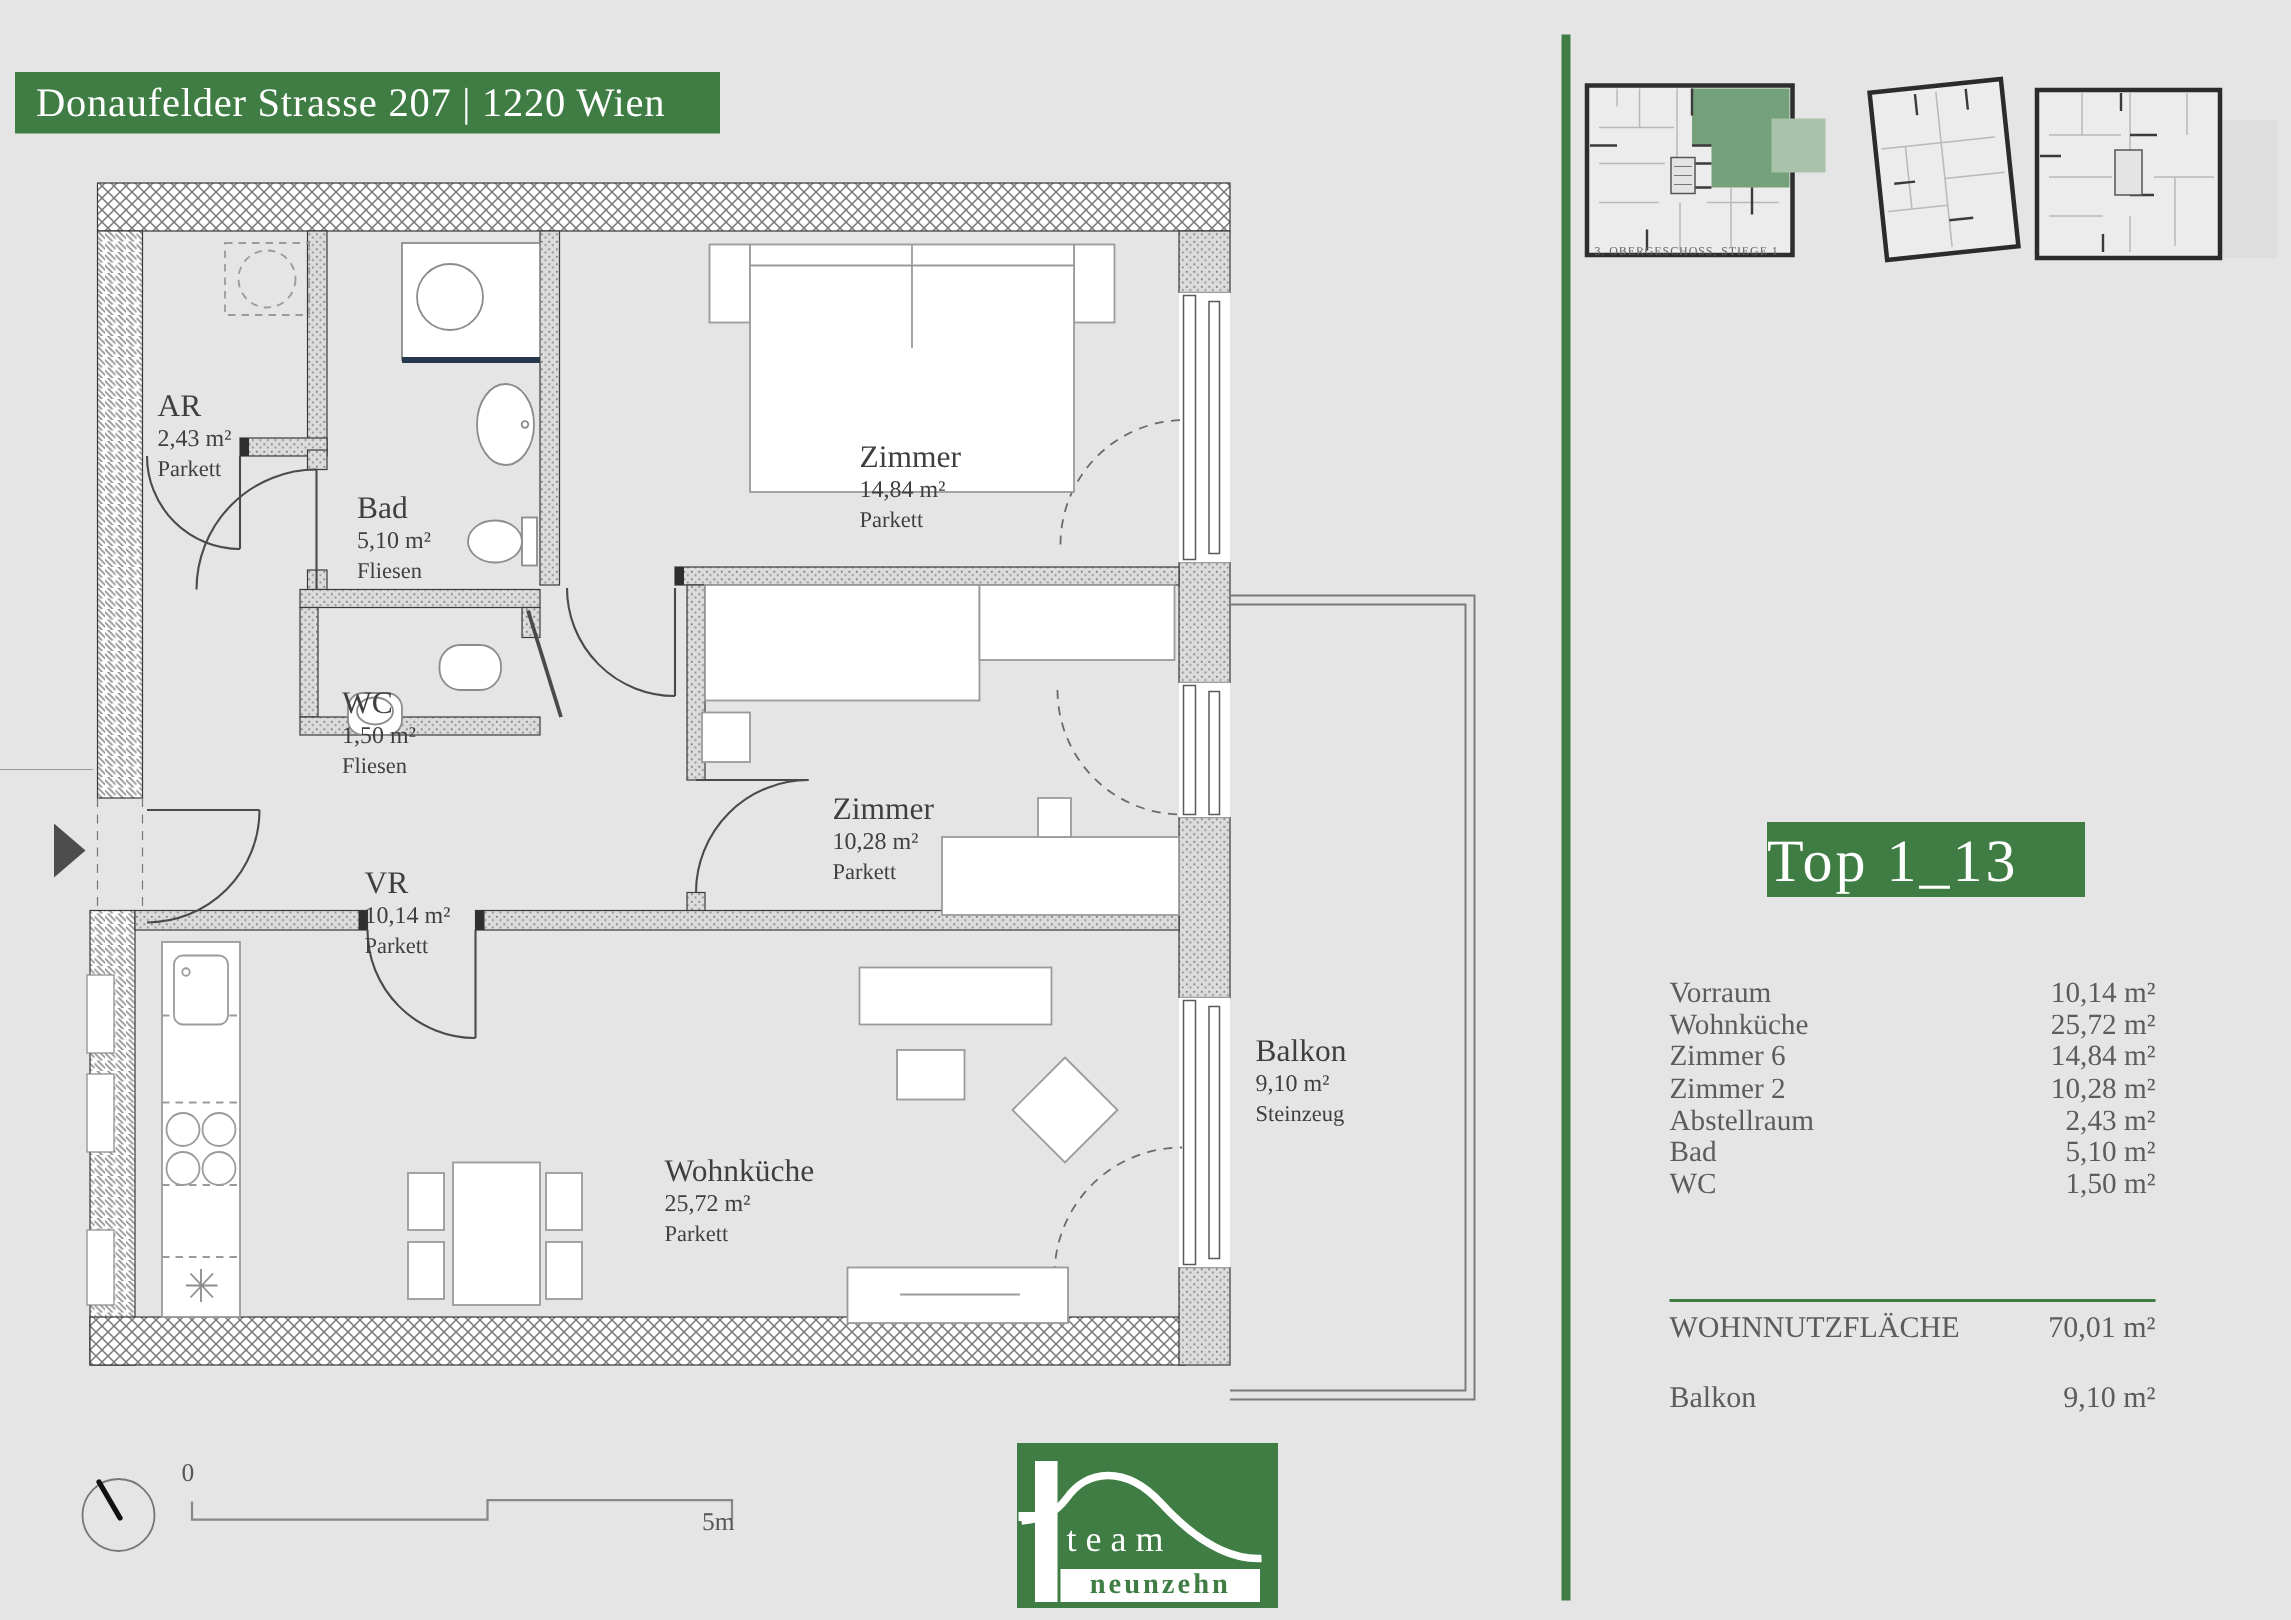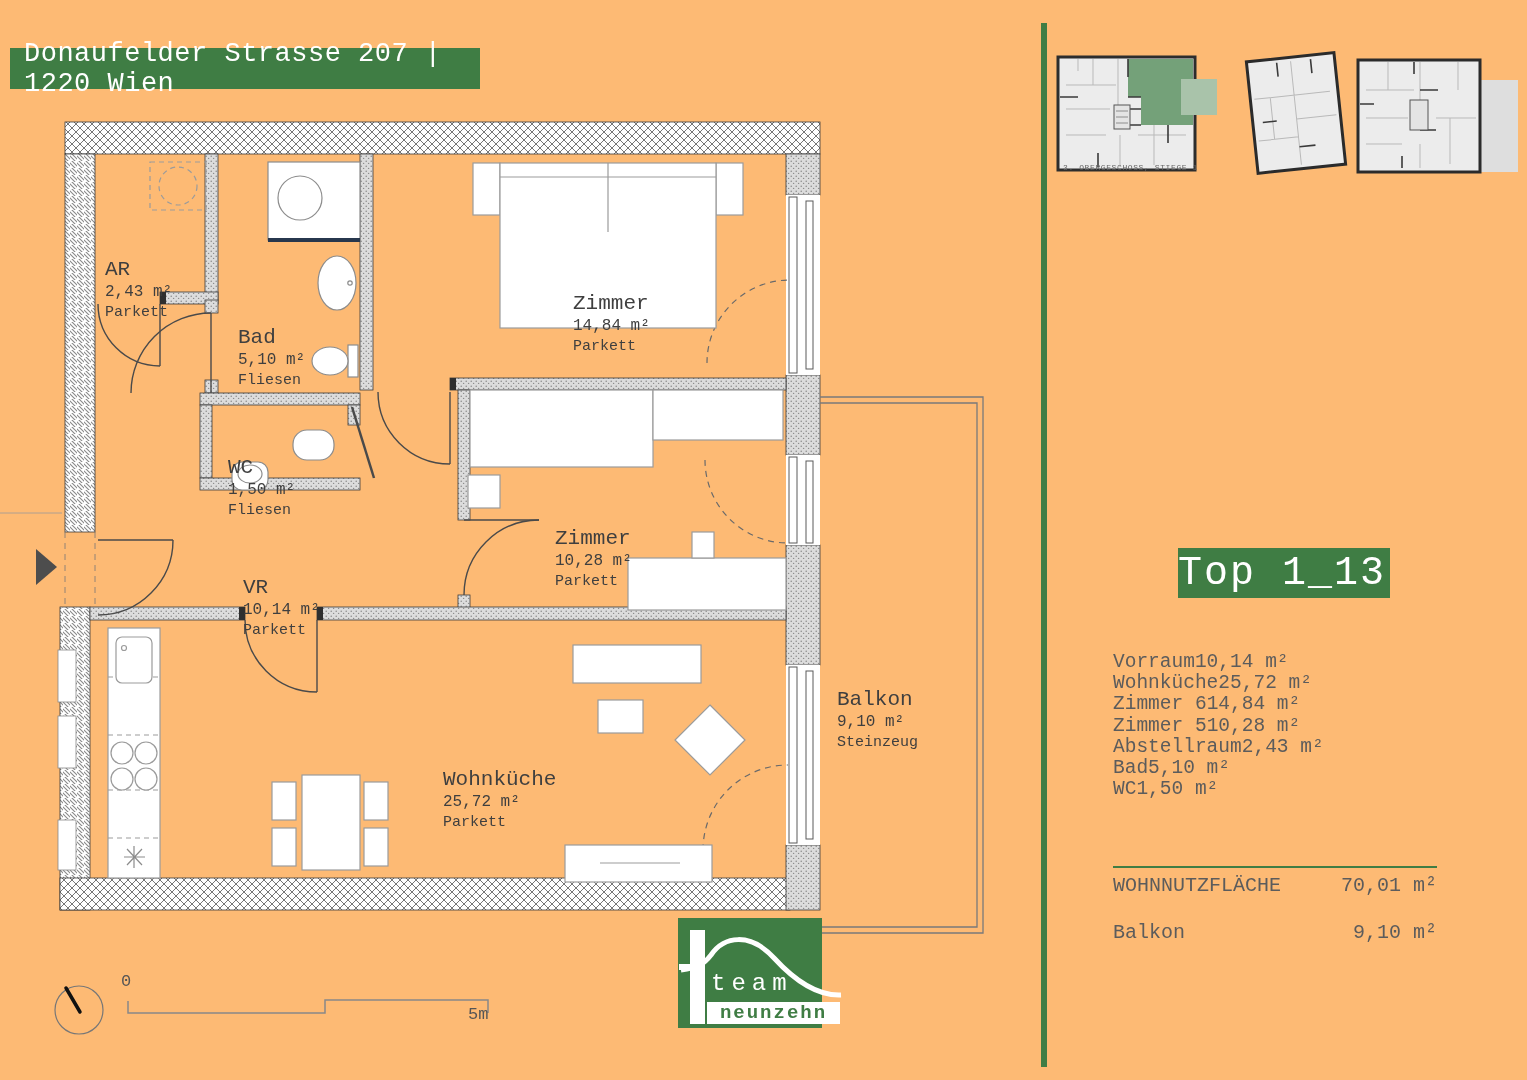--- a/index.html
+++ b/index.html
@@ -2,53 +2,53 @@
 <html><head>
 <meta charset="utf-8">
 <style>
   :root{
     --green:#3f7d44;
     --text-gray:#5c5c5c;
     --label-gray:#3f3f3f;
   }
   *{box-sizing:border-box;}
   body{margin:0;background:#fff;}
-  .page{position:relative;width:1527px;height:1080px;background:#fdba74;overflow:hidden;
-        font-family:Liberation Mono, monospace;}
+  .page{position:relative;width:1527px;height:1080px;background:#e5e5e5;overflow:hidden;
+        font-family:Liberation Serif, serif;}
   .plan-svg{position:absolute;left:0;top:0;width:1527px;height:1080px;}
 
   .banner{position:absolute;left:10px;top:48px;width:470px;height:41px;background:var(--green);
           color:#fff;font-size:27px;letter-spacing:.5px;display:flex;align-items:center;padding-left:14px;}
 
   .room-label{position:absolute;color:var(--label-gray);white-space:nowrap;margin-top:48px;}
   .room-label .rn{font-size:21px;line-height:24px;}
   .room-label .ra{font-size:16px;line-height:21px;}
   .room-label .rf{font-size:15px;line-height:20px;}
 
   .overview-caption{position:absolute;left:1063px;top:163px;font-size:8px;letter-spacing:.6px;color:#666;}
 
   .green-bar{position:absolute;left:1041px;top:23px;width:6px;height:1044px;background:var(--green);}
 
   .unit-banner{position:absolute;left:1178px;top:548px;width:212px;height:50px;background:var(--green);
                color:#fff;font-size:40px;letter-spacing:2px;display:flex;align-items:center;}
 
   .room-list{position:absolute;left:1113px;top:652px;width:324px;font-size:19.5px;color:var(--text-gray);}
-  .room-list .row{display:flex;height:21.2px;line-height:21.2px;}
+  .room-list .row{display:flex;justify-content:space-between;height:21.2px;line-height:21.2px;}
 
   .total-divider{position:absolute;left:1113px;top:866px;width:324px;height:2px;background:var(--green);}
   .total-row{position:absolute;left:1113px;top:874px;width:324px;display:flex;justify-content:space-between;
              font-size:20px;color:var(--text-gray);}
   .balcony-row{position:absolute;left:1113px;top:921px;width:324px;display:flex;justify-content:space-between;
              font-size:20px;color:var(--text-gray);}
 
   .scale-label{position:absolute;font-size:17px;color:#555;}
   .scale-zero{left:121px;top:972px;}
   .scale-end{left:468px;top:972px;margin-top:33px;}
 
-  .logo{position:absolute;left:678px;top:918px;width:144px;height:110px;background:var(--green);}
+  .logo{position:absolute;left:678px;top:962px;width:174px;height:110px;background:var(--green);}
   .logo-bar{position:absolute;left:12px;top:12px;width:15px;height:94px;background:#fff;}
   .logo-crossbar{position:absolute;left:1px;top:46px;width:11px;height:6px;background:#fff;}
   .logo-curve{position:absolute;left:0;top:0;width:174px;height:110px;}
   .logo-team{position:absolute;left:33px;top:52px;color:#fff;font-size:24px;letter-spacing:6px;}
   .logo-neunzehn{position:absolute;left:29px;top:84px;width:133px;height:22px;background:#fff;
                  display:flex;align-items:center;justify-content:center;}
   .logo-neunzehn span{color:var(--green);font-size:19px;letter-spacing:2px;font-weight:bold;}
 </style>
 </head>
 <body>
@@ -333,21 +333,21 @@
       </div>
     <div class="row">
         <span>Wohnküche</span>
         <span>25,72 m²</span>
       </div>
     <div class="row">
         <span>Zimmer 6</span>
         <span>14,84 m²</span>
       </div>
     <div class="row">
-        <span>Zimmer 5</span>
+        <span>Zimmer 2</span>
         <span>10,28 m²</span>
       </div>
     <div class="row">
         <span>Abstellraum</span>
         <span>2,43 m²</span>
       </div>
     <div class="row">
         <span>Bad</span>
         <span>5,10 m²</span>
       </div>

